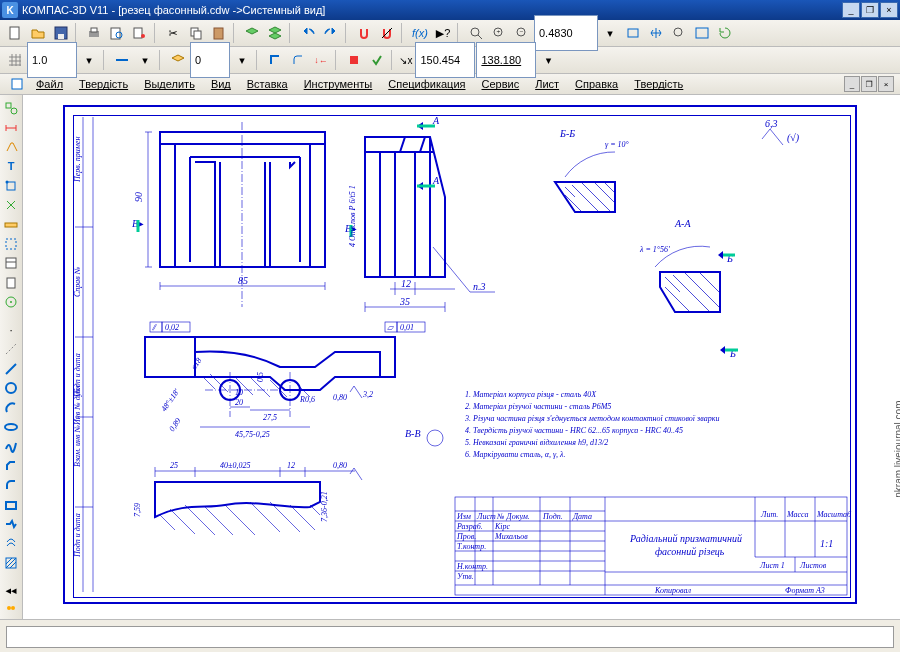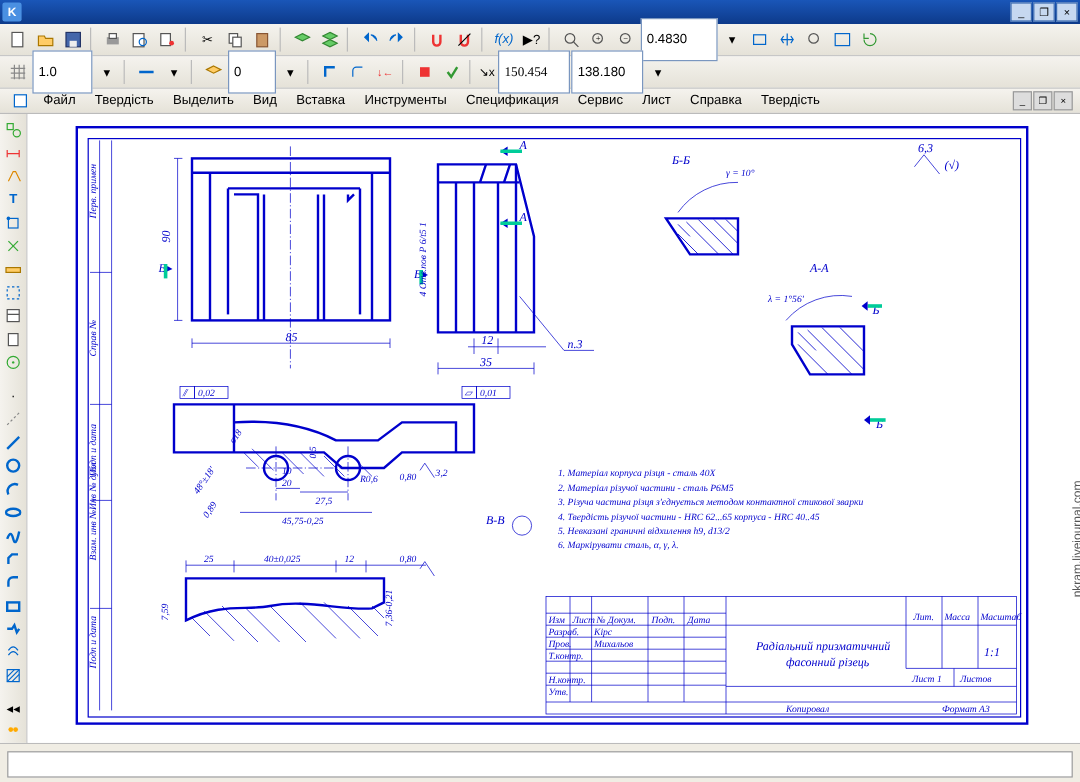--- a/index.html
+++ b/index.html
@@ -6,21 +6,21 @@
   .titlebar{height:20px;background:linear-gradient(#1a56b8,#0d3a8a);color:#fff;display:flex;align-items:center;padding:0 2px;font-size:11px}
   .titlebar .icon{width:16px;height:16px;background:#4a90e2;border-radius:2px;display:inline-flex;align-items:center;justify-content:center;margin-right:4px;color:#fff;font-weight:bold;font-size:10px}
   .titlebar .wbtns{margin-left:auto;display:flex;gap:1px}
   .titlebar .wbtn{width:16px;height:14px;background:#c6d8f0;border:1px solid #3a6ab0;display:flex;align-items:center;justify-content:center;color:#000;font-size:9px;cursor:pointer}
   .toolbar{height:26px;background:linear-gradient(#f5f3ee,#e5e2d8);border-bottom:1px solid #bbb;display:flex;align-items:center;padding:0 4px;gap:1px}
   .tbtn{width:20px;height:20px;border:1px solid transparent;display:flex;align-items:center;justify-content:center;cursor:pointer;border-radius:2px}
   .tsep{width:4px;height:20px;margin:0 2px;border-left:1px solid #bbb}
   .tinput{height:18px;border:1px solid #7a96bf;background:#fff;font-size:11px;padding:8px 4px}
   .menubar{height:20px;background:linear-gradient(#f5f3ee,#e5e2d8);border-bottom:1px solid #bbb;display:flex;align-items:center;padding:0 6px;gap:0;font-size:11px}
   .mitem{padding:2px 8px;cursor:pointer}
-  .mitem span{text-decoration-skip-ink:none;text-decoration-color:#000;text-underline-offset:1px}
+  .mitem span{text-decoration:underline;text-decoration-skip-ink:none;text-decoration-color:#000;text-underline-offset:1px}
   .mdi-btns{margin-left:auto;display:flex;gap:1px}
   .mdi-btn{width:14px;height:14px;border:1px solid #999;background:#ddd;font-size:8px;display:flex;align-items:center;justify-content:center;cursor:pointer}
   .main{display:flex;height:524px}
   .leftbar{width:22px;background:linear-gradient(90deg,#f5f3ee,#e5e2d8);border-right:1px solid #bbb;display:flex;flex-direction:column;align-items:center;padding-top:4px;gap:1px}
   .lbtn{width:18px;height:18px;display:flex;align-items:center;justify-content:center;cursor:pointer;border:1px solid transparent}
   .canvas-wrap{flex:1;background:#fff;position:relative;overflow:hidden}
   .drawing{position:absolute;left:40px;top:10px;width:790px;height:495px;border:2px solid #0000cc}
   .inner-frame{position:absolute;left:8px;top:8px;right:4px;bottom:4px;border:1px solid #0000cc}
   .blue{stroke:#0000cc;fill:none}
   .thin{stroke-width:0.6}
@@ -31,20 +31,21 @@
   .bottombar{height:50px;background:#f0ede4;border-top:1px solid #bbb}
   .cmdline{height:20px;margin:6px 6px 2px 6px;background:#fff;border:1px solid #999}
   .rightlabel{position:absolute;right:2px;top:300px;transform:rotate(-90deg);transform-origin:right center;font-size:10px;color:#555}
   svg text{font-family:'Times New Roman',serif;font-style:italic}
 </style>
 </head>
 <body>
 
 <div class="titlebar">
   <span class="icon">K</span>
+  <span>КОМПАС-3D V11 - [резец фасонный.cdw -&gt;Системный вид]</span>
   <div class="wbtns">
     <div class="wbtn">_</div>
     <div class="wbtn">❐</div>
     <div class="wbtn">×</div>
   </div>
 </div>
 
 <div class="toolbar">
   <div class="tbtn">
       <svg width="14" height="14">
@@ -221,22 +222,22 @@
         <rect x="3" y="3" width="8" height="8" fill="#e33"></rect>
       </svg>
     </div>
   <div class="tbtn">
       <svg width="14" height="14">
         <path d="M3 7l3 4 5-8" fill="none" stroke="#393" stroke-width="2"></path>
       </svg>
     </div>
   <div class="tsep"></div>
   <span style="font-size:10px;margin-right:2px">↘x</span>
-  <input class="tinput" style="width: 50px; font-family: Liberation Serif, serif;" value="150.454">
-  <input class="tinput" style="width: 50px;" value="138.180">
+  <input class="tinput" style="width: 50px;" value="150.454">
+  <input class="tinput" style="width: 50px; text-decoration: underline;" value="138.180">
   <div class="tbtn">▾</div>
 </div>
 
 <div class="menubar">
   <div class="tbtn">
       <svg width="14" height="14">
         <rect x="2" y="2" width="10" height="10" fill="#fff" stroke="#06c"></rect>
       </svg>
     </div>
   <div class="mitem"><span>Файл</span></div>

